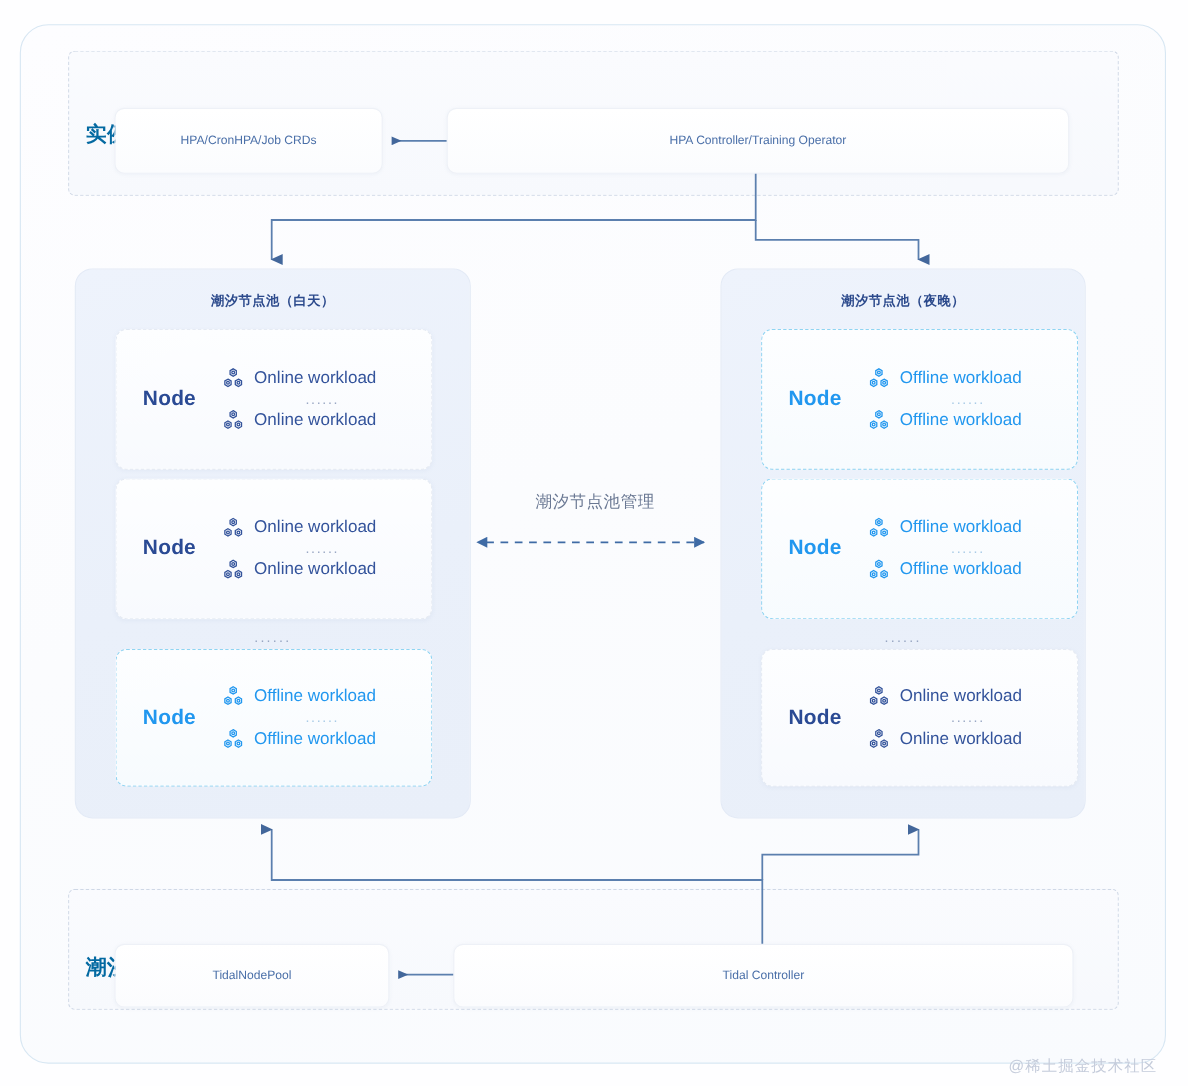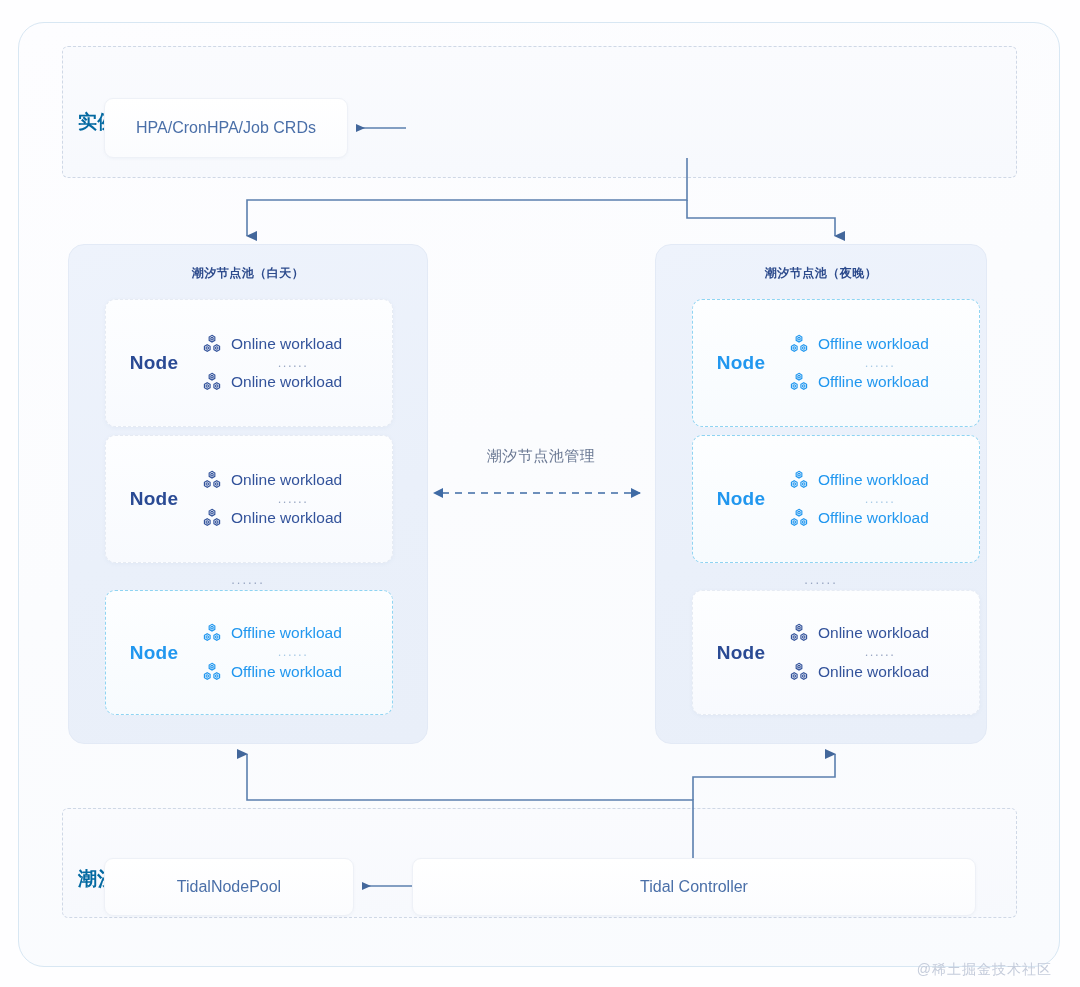--- a/index.html
+++ b/index.html
@@ -51,21 +51,21 @@
 
   
   .wbox{
     position:absolute;
     box-sizing:border-box;
     border:1px solid #eef1f7;
     border-radius:9px;
     background:linear-gradient(180deg,#ffffff 0%,#fbfcfe 100%);
     display:flex;align-items:center;justify-content:center;
     color:#4a6fa8;
-    font-size:16px;
+    font-size:11px;
     box-shadow:0 1px 3px rgba(130,150,185,.07);
   }
   #box-crds     { left:104px; top:98px;  width:244px; height:60px; }
   #box-hpactrl  { left:406px; top:98px;  width:566px; height:60px; }
   #box-tidalpool{ left:104px; top:858px; width:250px; height:58px; }
   #box-tidalctrl{ left:412px; top:858px; width:564px; height:58px; }
 
   
   .pool{
     position:absolute;
@@ -185,20 +185,23 @@
 
   <div class="outer-frame"></div>
 
   <div class="dashed-section" id="section-instance"></div>
   <div class="section-title" id="title-instance">实例数管理</div>
 
   <div class="wbox" id="box-crds">
     <span>HPA/CronHPA/Job CRDs</span>
   </div>
 
+  <div class="wbox" id="box-hpactrl">
+    <span>HPA Controller/Training Operator</span>
+  </div>
 
   <div class="pool" id="pool-day">
     <div class="pool-title">潮汐节点池（白天）</div>
 
     <div class="node online" style="left:36px;top:54px;width:288px;height:128px;">
       <div class="node-label">Node</div>
       <div class="wl-stack">
         <div class="wl-row">
           <svg class="wl-icon" viewBox="0 0 24 24">
             <g fill="none" stroke="#33539b" stroke-width="1.4">

